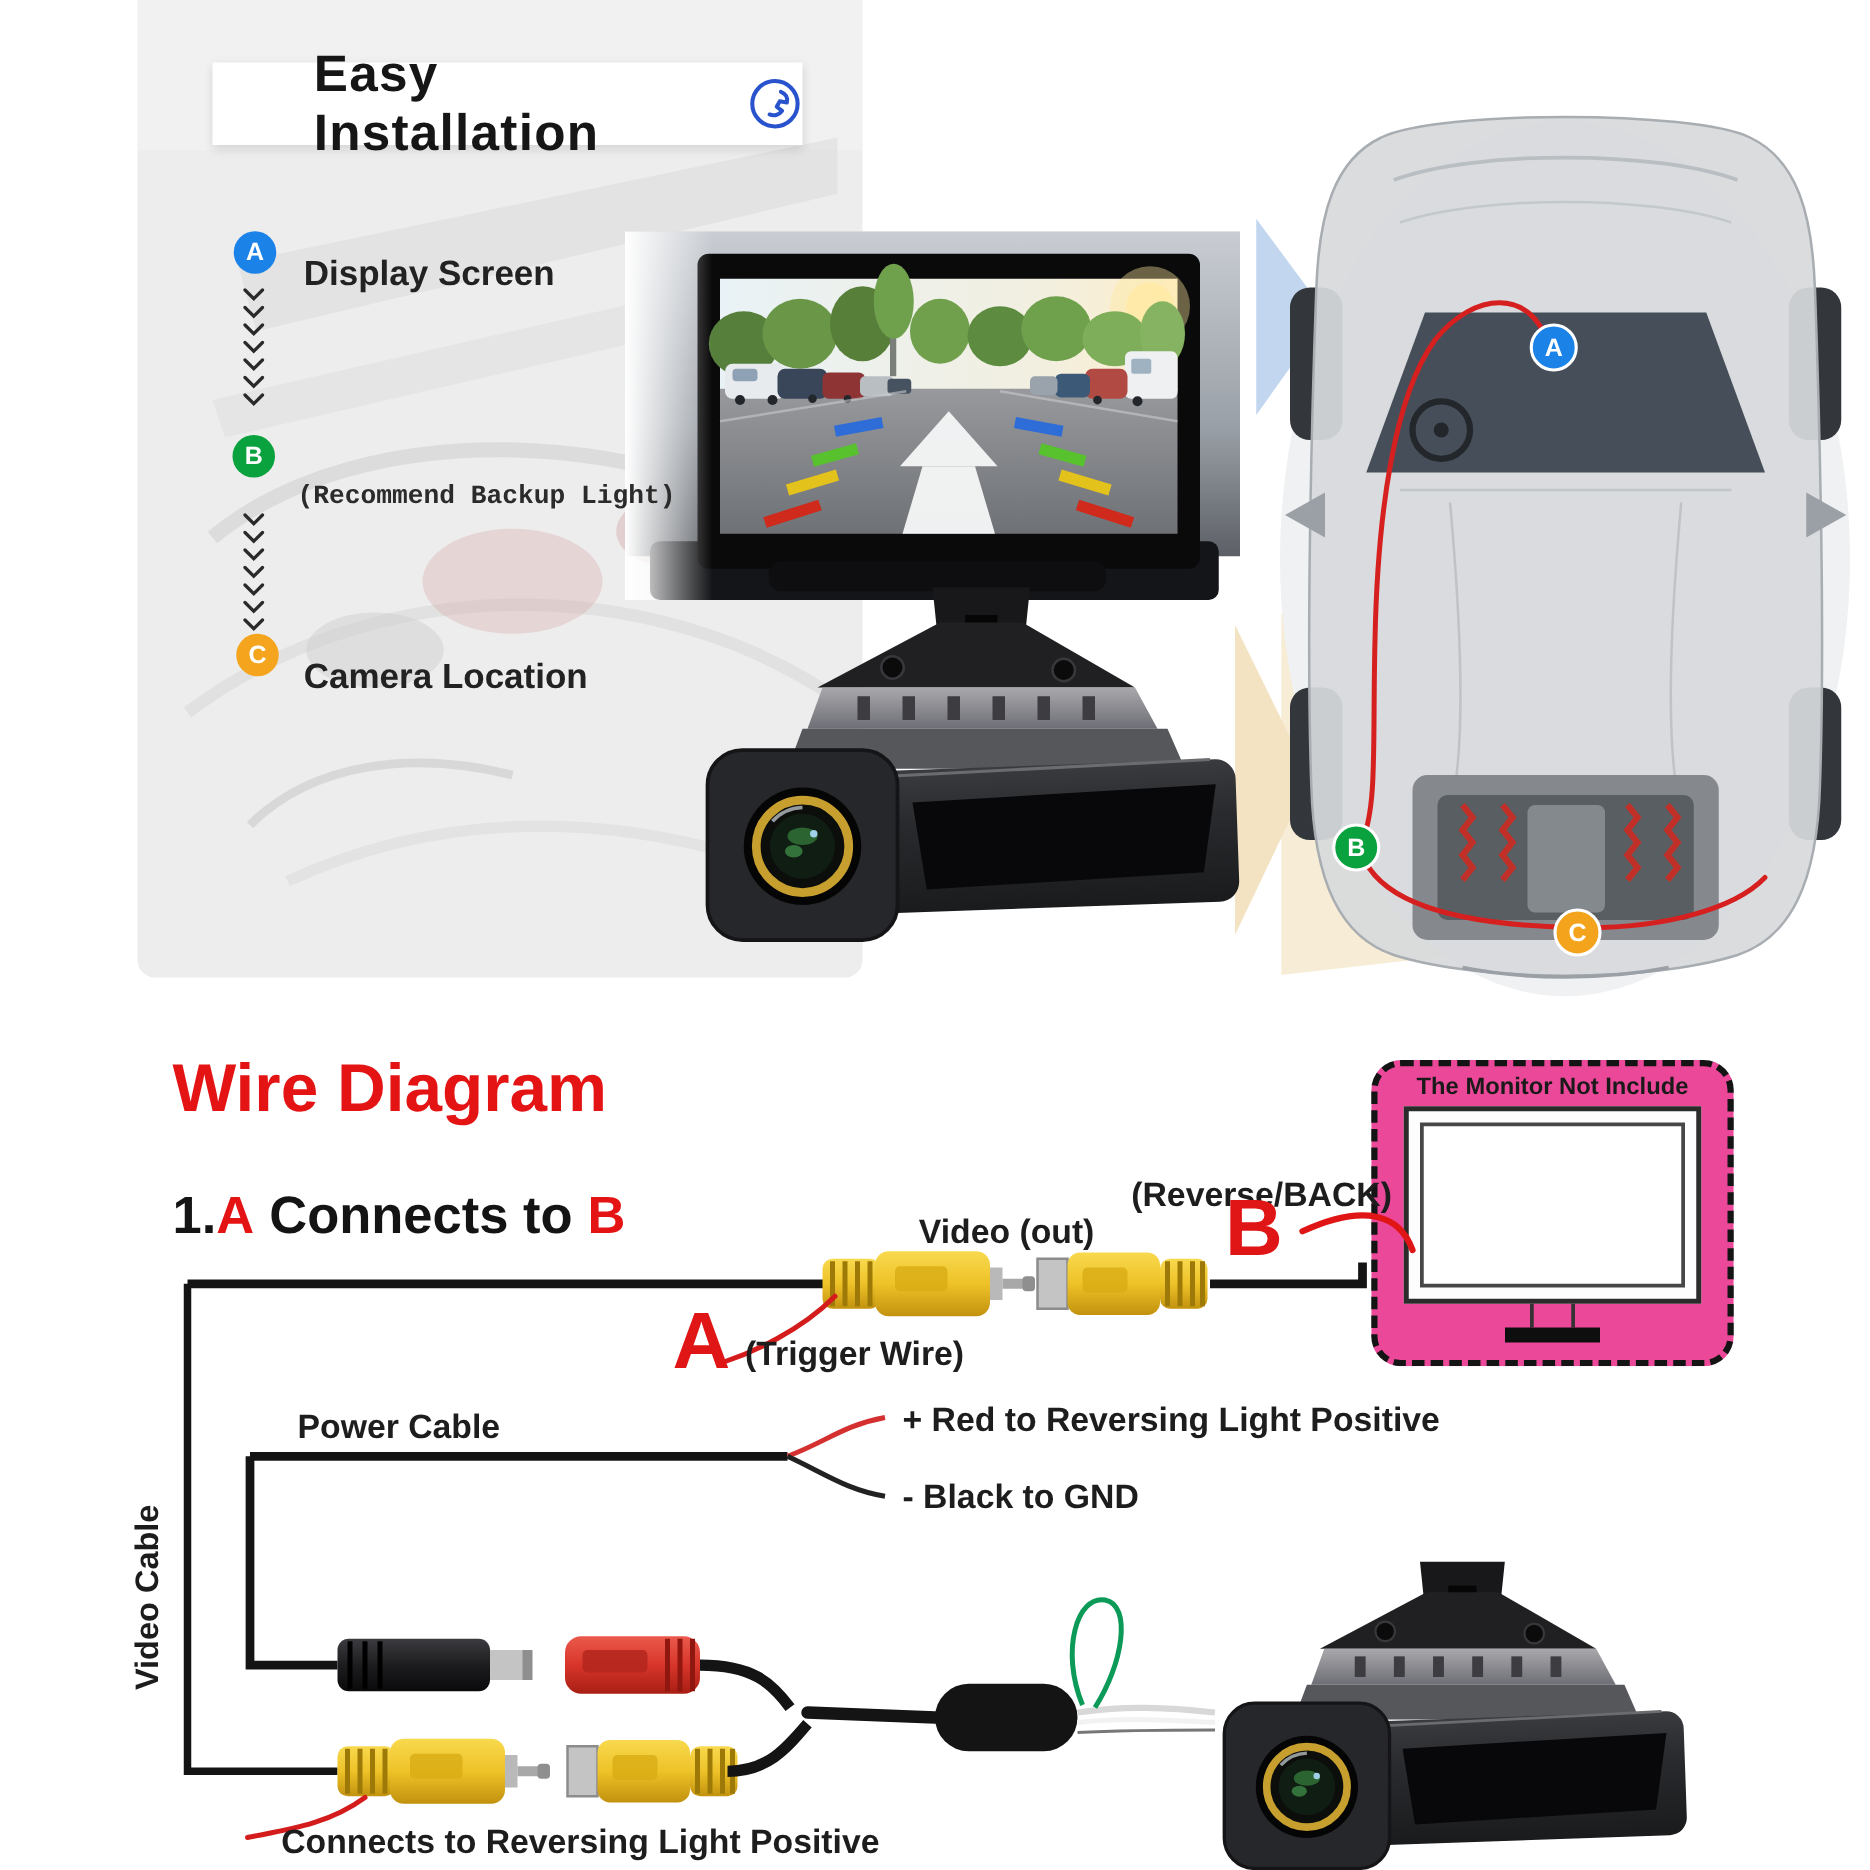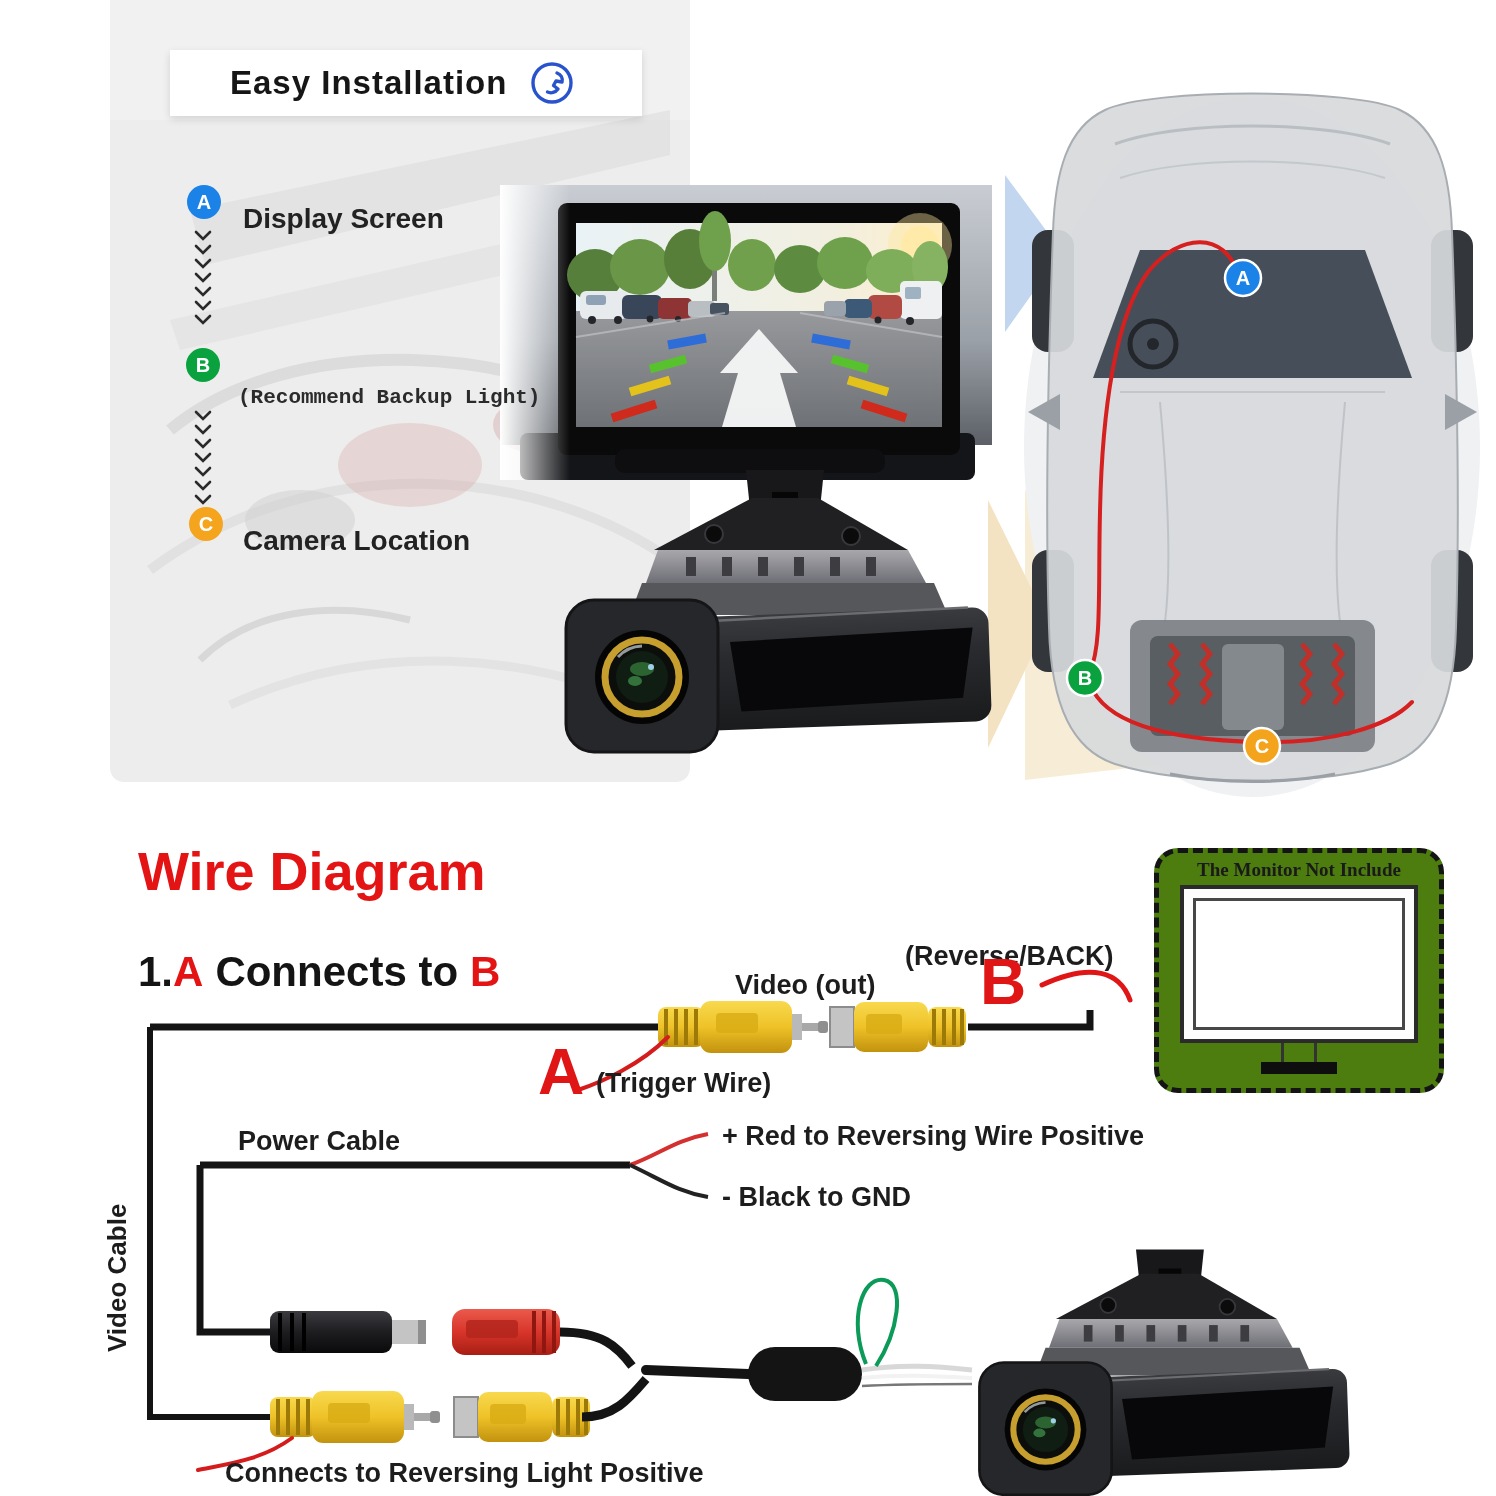--- a/index.html
+++ b/index.html
@@ -4,37 +4,37 @@
 <style>
   html,body{margin:0;padding:0;background:#fff;}
   #stage{position:relative;width:1496px;height:1496px;background:#fff;overflow:hidden;
          font-family:"Liberation Sans",sans-serif;color:#1c1c1c;}
   .abs{position:absolute;}
   
   #panel{left:110px;top:0;width:580px;height:782px;background:#ededed;border-radius:0 0 14px 14px;}
   
   #title-card{left:170px;top:50px;width:472px;height:66px;background:#fff;
               box-shadow:0 3px 8px rgba(0,0,0,.13);display:flex;align-items:center;z-index:3;}
-  #title-card .t{font-size:33px;font-weight:700;letter-spacing:1px;color:#161616;margin-left:60px;}
+  #title-card .t{font-size:41px;font-weight:700;letter-spacing:1px;color:#161616;margin-left:81px;}
   #title-card svg{margin-left:22px;}
   .badge{width:34px;height:34px;border-radius:50%;color:#fff;font-weight:700;font-size:20px;
          display:flex;align-items:center;justify-content:center;z-index:3;}
   .leg-label{font-size:28px;font-weight:700;color:#222;z-index:3;margin-top:15px;}
   .leg-note{font-size:21px;font-weight:700;color:#2b2b2b;z-index:3;}
   #wd-title{left:138px;top:840px;font-size:54px;font-weight:700;color:#e41414;z-index:3;}
   #wd-step{left:138px;top:948px;font-size:42px;font-weight:700;color:#141414;z-index:3;}
   #wd-step .red{color:#e41414;}
   #wd-step .mid{margin:0 12px;}
   .wlabel{font-size:27px;font-weight:700;color:#1d1d1d;z-index:7;white-space:nowrap;}
   .marker{font-size:64px;font-weight:800;color:#e01515;z-index:7;line-height:1;}
   #video-cable-label{left:102px;top:1352px;transform:rotate(-90deg);transform-origin:left top;
                      font-size:26px;font-weight:700;z-index:7;}
   
-  #monitor-box{left:1154px;top:848px;width:290px;height:245px;border:5px dashed #141414;
-               border-radius:24px;box-sizing:border-box;z-index:4;background:#4d7c0f;font-family:Liberation Serif, serif;}
+  #monitor-box{left:1097px;top:848px;width:290px;height:245px;border:5px dashed #141414;
+               border-radius:24px;box-sizing:border-box;z-index:4;background:#ec4899;}
   #monitor-note{margin-top:6px;text-align:center;font-size:19px;font-weight:700;color:#1a1a1a;}
   #mon-outer{margin:4px auto 0;width:238px;height:158px;border:4px solid #2b2b2b;background:#fdfdfd;
              padding:9px;box-sizing:border-box;}
   #mon-inner{width:100%;height:100%;border:3px solid #474747;box-sizing:border-box;background:#fff;}
   #mon-legs{margin:0 auto;width:30px;height:19px;border-left:3px solid #333;border-right:3px solid #333;}
   #mon-base{margin:0 auto;width:76px;height:12px;background:#0e0e0e;}
   svg{display:block;}
 </style>
 </head>
 <body>
@@ -404,18 +404,18 @@
   <svg class="abs" style="left:962px;top:1232px;z-index:6;" width="420" height="264" viewBox="0 0 420 264">
     <use href="#camgfx" transform="scale(0.87)"></use>
   </svg>
 
   <div class="abs wlabel" style="left:735px;top:970px;">Video (out)</div>
   <div class="abs wlabel" style="left:905px;top:941px;">(Reverse/BACK)</div>
   <div class="abs marker" style="left:980px;top:950px;">B</div>
   <div class="abs marker" style="left:538px;top:1040px;">A</div>
   <div class="abs wlabel" style="left:596px;top:1068px;text-align:center;">(Trigger Wire)</div>
   <div class="abs wlabel" style="left:238px;top:1126px;">Power Cable</div>
-  <div class="abs wlabel" style="left:722px;top:1121px;">+ Red to Reversing Wire Positive</div>
+  <div class="abs wlabel" style="left:722px;top:1121px;">+ Red to Reversing Light Positive</div>
   <div class="abs wlabel" style="left:722px;top:1182px;">- Black to GND</div>
   <div class="abs" id="video-cable-label">Video Cable</div>
   <div class="abs wlabel" style="left:225px;top:1458px;">Connects to Reversing Light Positive</div>
 
 </div>
 
 </body></html>

